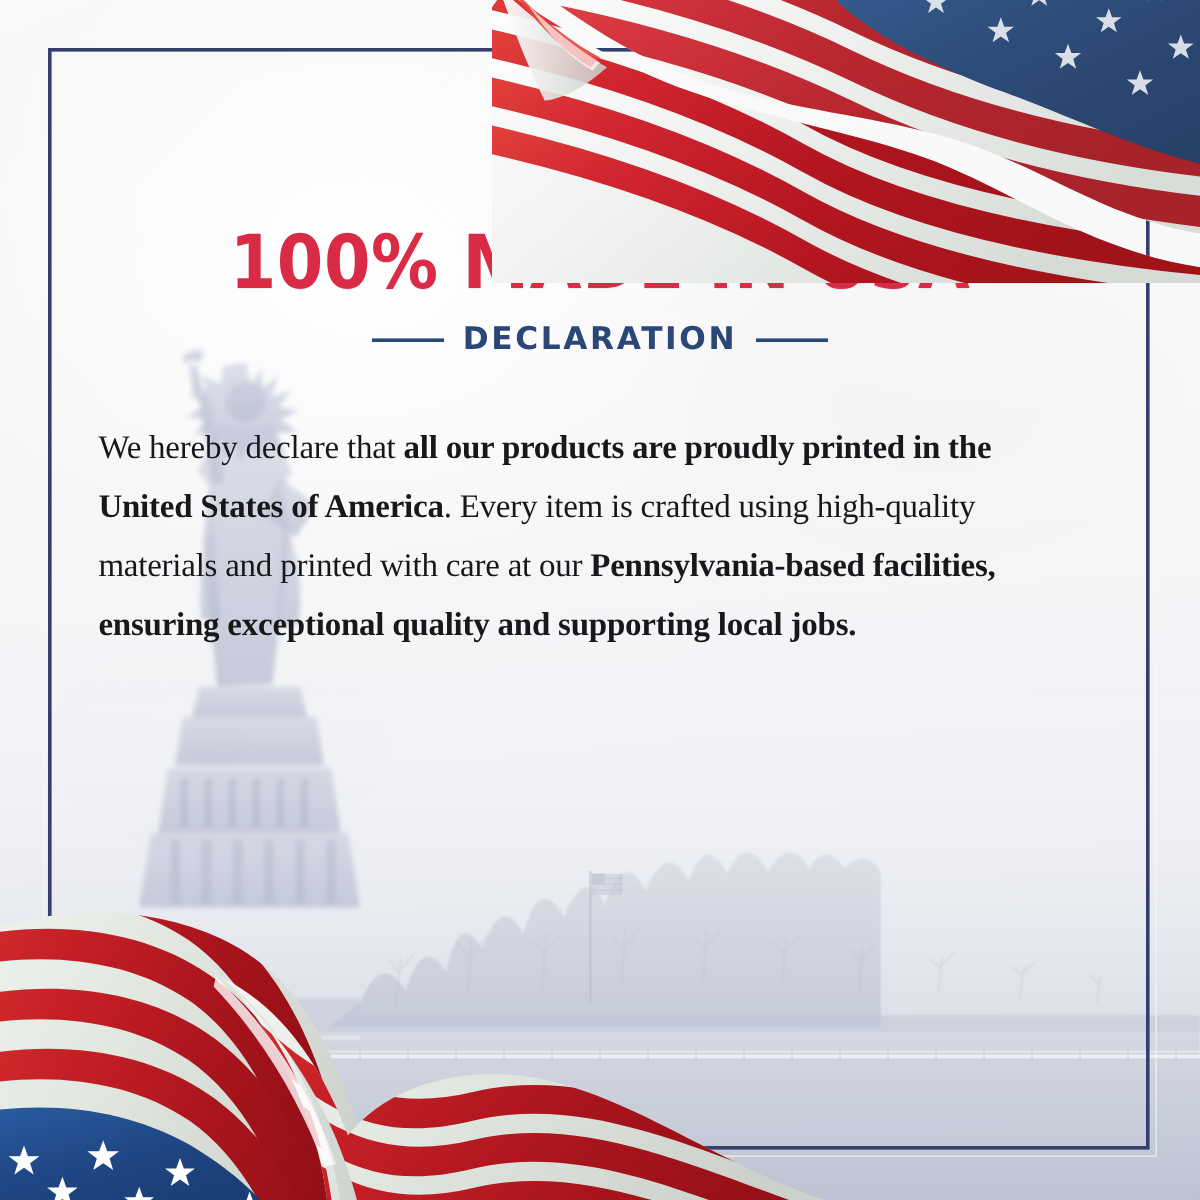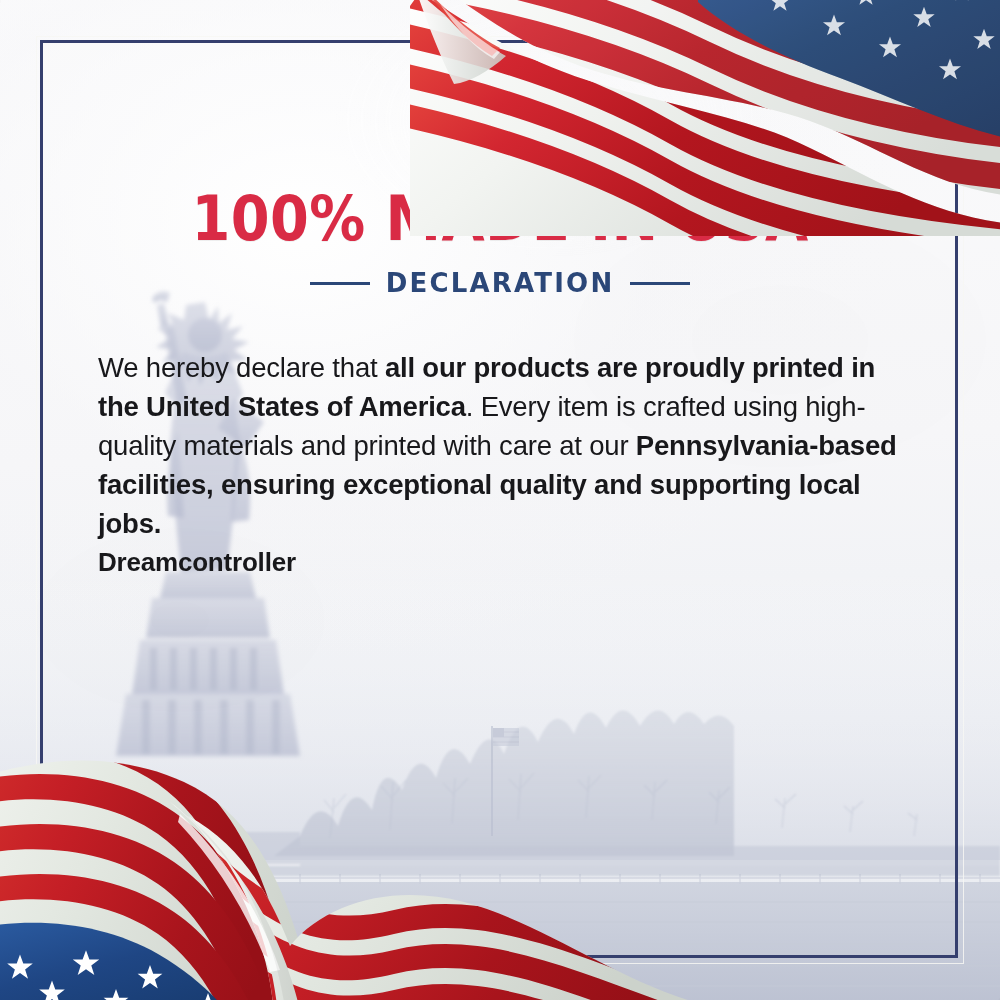--- a/index.html
+++ b/index.html
@@ -109,25 +109,24 @@
     letter-spacing: 2.2px;
   }
 
   
   .body-copy {
     position: absolute;
     left: 82px;
     top: 348px;
     width: 810px;
     color: #18181b;
-    font-family: Liberation Sans, sans-serif;
+    font-family: Liberation Serif, serif;
     font-size: 27.5px;
-    line-height: 39px;
+    line-height: 49px;
     letter-spacing: -0.2px;
-    margin-left: 16px;
   }
   .body-copy p { margin: 0; }
   .body-copy .para-2 { margin-top: 0px; }
   .body-copy b { font-weight: 700; }
   .signature {
     margin-top: 44px;
     font-weight: 700;
     font-size: 26px;
     letter-spacing: -0.2px;
   }
@@ -312,21 +311,20 @@
 
     <div class="subtitle-row">
       <span class="sub-rule"></span>
       <span class="subtitle">DECLARATION</span>
       <span class="sub-rule"></span>
     </div>
   </div>
 
   <div class="body-copy">
     <p class="para-1"><span>We hereby declare that </span><b>all our products are proudly printed in the United States of America</b><span>. Every item is crafted using high-quality materials and printed with care at our </span><b>Pennsylvania-based facilities, ensuring exceptional quality and supporting local jobs.</b></p>
-    <p class="signature">Dreamcontroller</p>
   </div>
 
   <svg class="flag-top-right" viewBox="0 0 600 250" aria-hidden="true">
     <defs>
       <linearGradient id="tr-red" x1="0" y1="0" x2="1" y2="0.5">
         <stop offset="0%" stop-color="#e8493f"></stop>
         <stop offset="25%" stop-color="#d22630"></stop>
         <stop offset="60%" stop-color="#b3161f"></stop>
         <stop offset="100%" stop-color="#a11219"></stop>
       </linearGradient>

